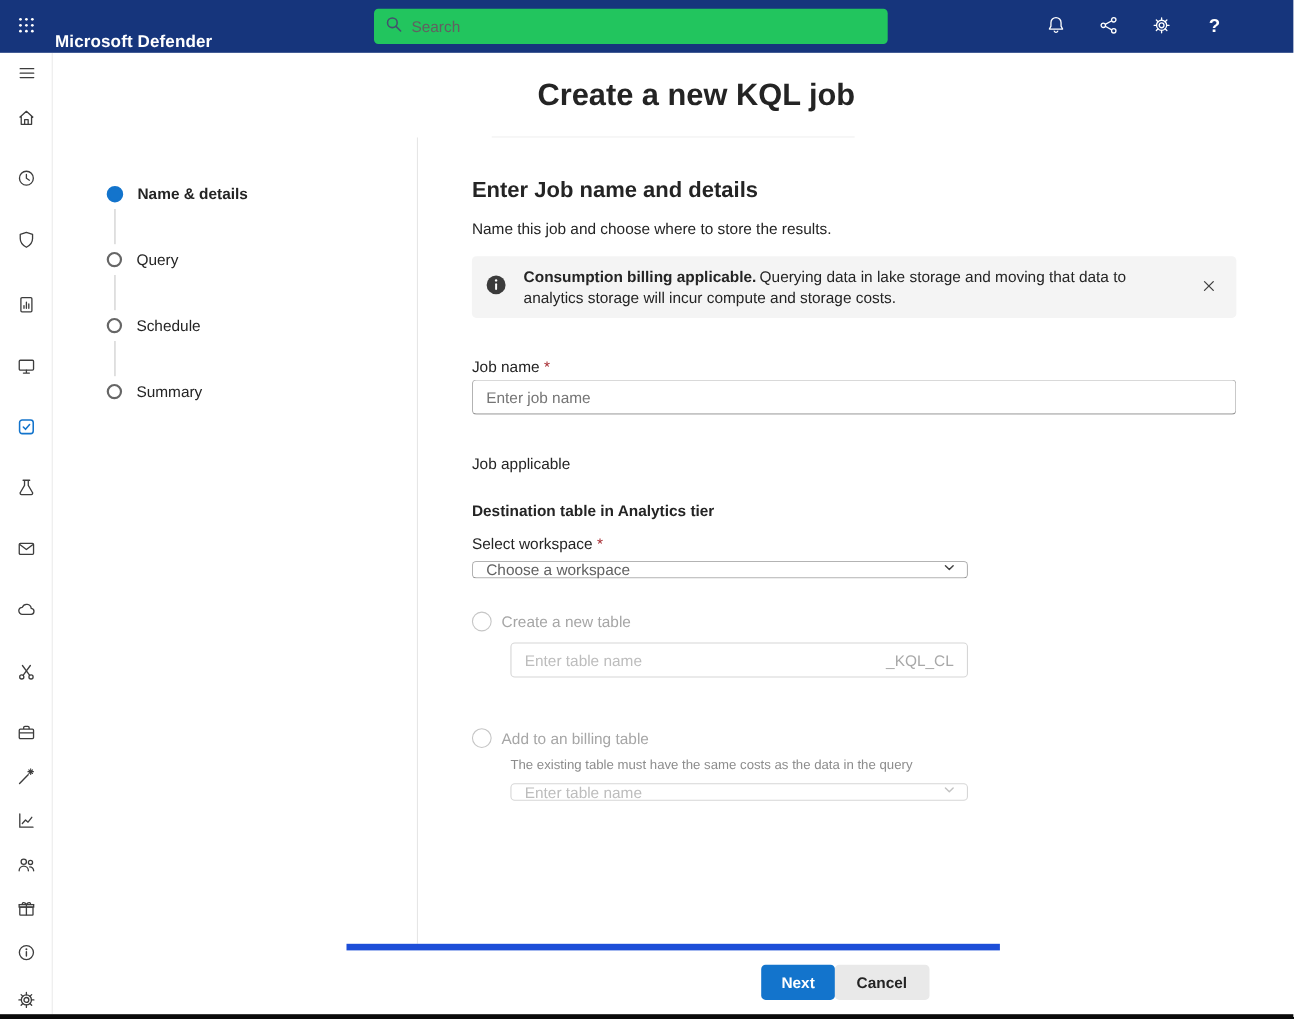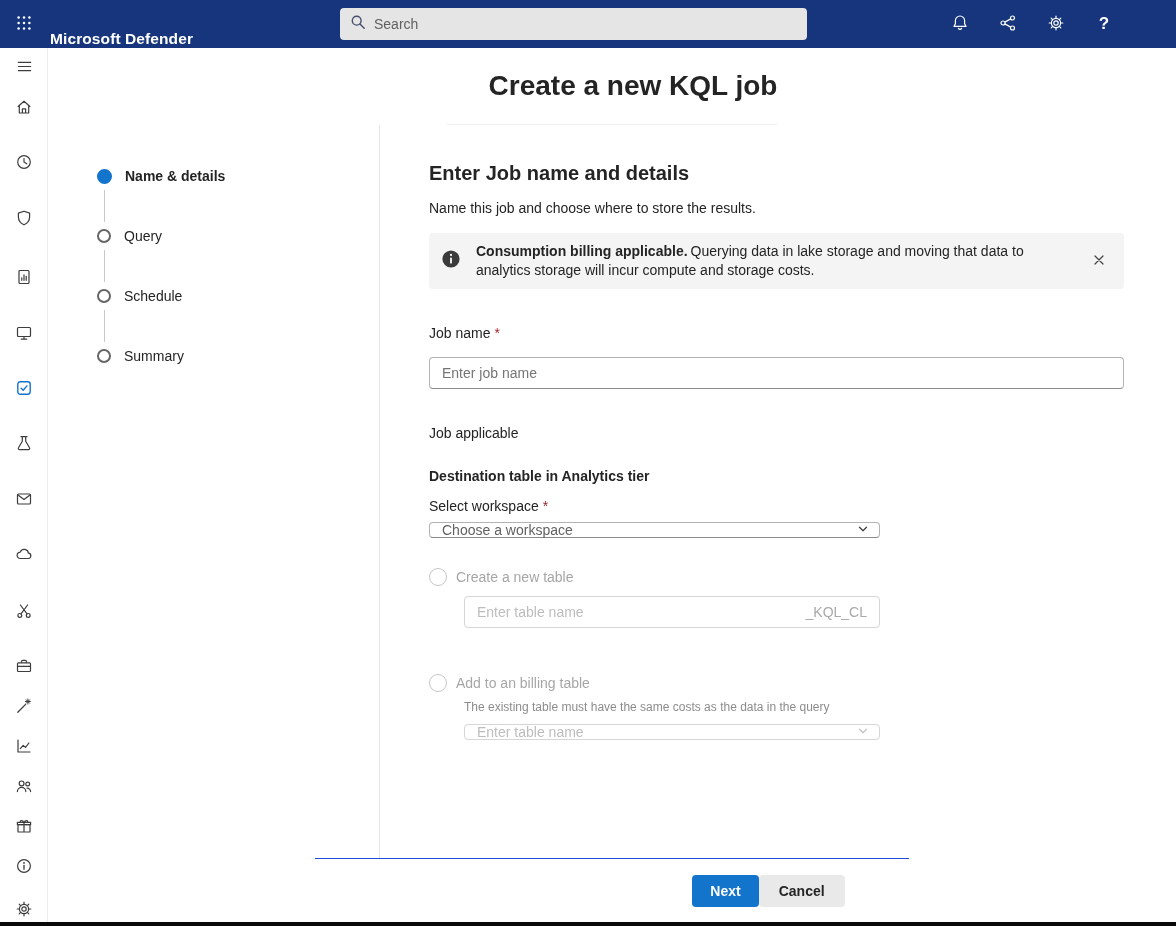--- a/index.html
+++ b/index.html
@@ -4,21 +4,21 @@
 <style>
   * { margin:0; padding:0; box-sizing:border-box; }
   html,body { width:1176px; height:926px; }
   body { font-family:"Liberation Sans", sans-serif; background:#fff; color:#242424; position:relative; overflow:hidden; }
   :root { --header-bg:#16357c; --primary:#1374cc; --required:#a4262c; }
 
   
   .topbar { position:absolute; top:0; left:0; width:100%; height:48px; background:var(--header-bg); display:flex; align-items:flex-end; z-index:20; }
   .waffle-btn { width:48px; height:48px; display:flex; align-items:center; justify-content:center; background:transparent; border:none; cursor:pointer; }
   .app-title { color:#fff; font-size:15.5px; font-weight:700; margin-left:2px; letter-spacing:.1px; }
-  .search-box { position:absolute; left:340px; top:8px; width:467px; height:32px; background:#e5e5e5; border-radius:4px; display:flex; align-items:center; padding:0 10px; gap:8px; }
+  .search-box { position:absolute; left:340px; top:8px; width:467px; height:32px; background:#22c55e; border-radius:4px; display:flex; align-items:center; padding:0 10px; gap:8px; }
   .search-box input { border:none; outline:none; flex:1; font-size:14px; font-family:inherit; color:#242424; background:transparent; }
   .search-box input::placeholder { color:#616161; }
   .topbar-right { margin-left:auto; display:flex; padding-right:48px; }
   .top-icon-btn { width:48px; height:48px; display:flex; align-items:center; justify-content:center; background:transparent; border:none; color:#fff; cursor:pointer; }
   .help-glyph { font-size:17px; font-weight:600; color:#fff; }
 
   
   .sidebar { position:absolute; top:48px; left:0; width:48px; bottom:4px; background:#fff; border-right:1px solid #ececec; z-index:10; }
   .nav-btn { position:absolute; left:0; width:48px; height:32px; display:flex; align-items:center; justify-content:center; background:transparent; border:none; color:#3d3d3d; cursor:pointer; }
   .nav-btn.active { color:var(--primary); }
@@ -41,42 +41,42 @@
   
   .form { flex:1; padding:37px 52px 0 49px; overflow:hidden; }
   .form-heading { font-size:20px; font-weight:700; }
   .form-sub { font-size:14px; margin-top:15px; }
   .banner { margin-top:17px; background:#f4f4f4; border-radius:4px; display:flex; align-items:center; padding:9px 14px 9px 12px; }
   .banner-text { flex:1; font-size:14px; line-height:19px; margin-left:15px; padding-right:24px; }
   .banner-text strong { font-weight:700; margin-right:3px; }
   .banner-close { background:none; border:none; cursor:pointer; padding:4px; display:flex; align-items:center; }
   .field-label { font-size:14px; margin-top:36px; }
   .req { color:var(--required); margin-left:4px; }
-  .text-input { margin-top:16px; width:100%; height:32px; border:1px solid #b3b3b3; border-bottom-color:#8a8a8a; border-radius:4px; padding:0 12px; font-size:14px; font-family:inherit; outline:none; color:#242424; background:#fff; display:block; }
+  .text-input { margin-top:4px; width:100%; height:32px; border:1px solid #b3b3b3; border-bottom-color:#8a8a8a; border-radius:4px; padding:0 12px; font-size:14px; font-family:inherit; outline:none; color:#242424; background:#fff; display:block; }
   .text-input::placeholder { color:#757575; }
   textarea.text-input { height:54px; padding:7px 12px; resize:none; line-height:18px; }
   .section-heading { font-size:14px; font-weight:700; margin-top:27px; }
   .sub-label { margin-top:14px; }
   .dropdown { margin-top:8px; width:451px; height:16px; border:1px solid #b3b3b3; border-bottom-color:#8a8a8a; border-radius:4px; display:flex; align-items:center; padding:0 10px 0 12px; cursor:pointer; background:#fff; color:#424242; }
   .dropdown-text { flex:1; font-size:14px; color:#616161; }
   .radio-row { display:flex; align-items:center; margin-top:30px; }
   .radio-row.second { margin-top:46px; }
   .radio-circle { width:18px; height:18px; flex:0 0 18px; border-radius:50%; border:1px solid #c6c6c6; background:#fff; }
   .radio-label { margin-left:9px; font-size:14px; color:#a6a6a6; }
   .suffix-input { margin:10px 0 0 35px; width:416px; height:32px; border:1px solid #d6d6d6; border-radius:4px; display:flex; align-items:center; padding:0 12px; background:#fff; }
   .suffix-input input { border:none; outline:none; flex:1; font-size:14px; font-family:inherit; background:transparent; min-width:0; }
   .suffix-input input::placeholder { color:#bdbdbd; }
   .suffix { font-size:14px; color:#a8a8a8; }
   .hint { margin:8px 0 0 35px; font-size:12px; color:#8c8c8c; }
   .dropdown.disabled { margin:10px 0 0 35px; width:416px; border-color:#d6d6d6; border-bottom-color:#d6d6d6; color:#c2c2c2; }
   .dropdown.disabled input { border:none; outline:none; flex:1; font-size:14px; font-family:inherit; background:transparent; min-width:0; }
   .dropdown.disabled input::placeholder { color:#bdbdbd; }
 
   
-  .footer { flex:0 0 64px; border-top:1px solid #1d4ed8; display:flex; align-items:center; }
+  .footer { flex:0 0 64px; border-top:6px solid #1d4ed8; display:flex; align-items:center; }
   .btn-primary { margin-left:377px; height:32px; padding:0 18px; background:var(--primary); color:#fff; border:none; border-radius:4px; font-size:14px; font-weight:700; font-family:inherit; cursor:pointer; }
   .btn-default { margin-left:auto; margin-right:64px; height:32px; padding:0 20px; background:#e9e9e9; color:#242424; border:none; border-radius:4px; font-size:14px; font-weight:700; font-family:inherit; cursor:pointer; }
 
   .bottom-strip { position:absolute; left:0; right:0; bottom:0; height:4px; background:#0a0a0a; z-index:30; }
 </style>
 </head>
 <body>
 
 <header class="topbar">
   <button class="waffle-btn">

